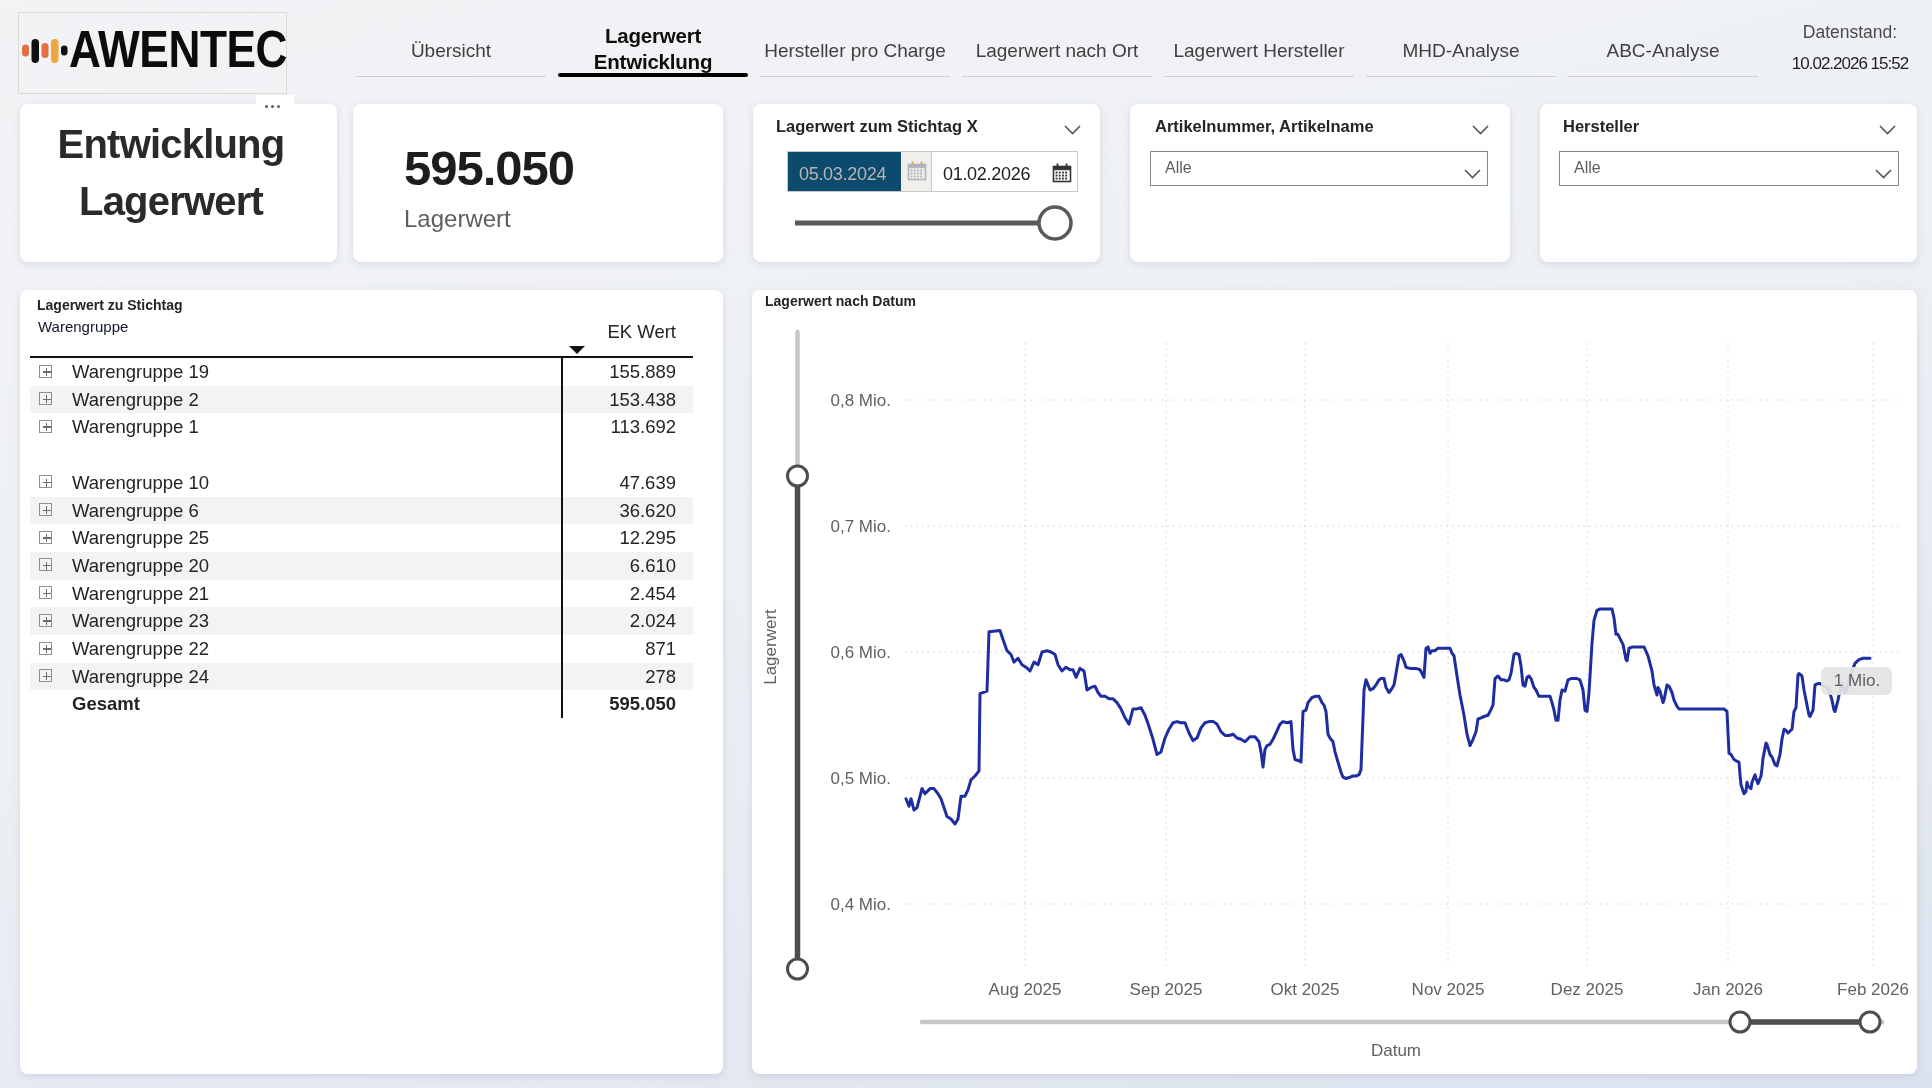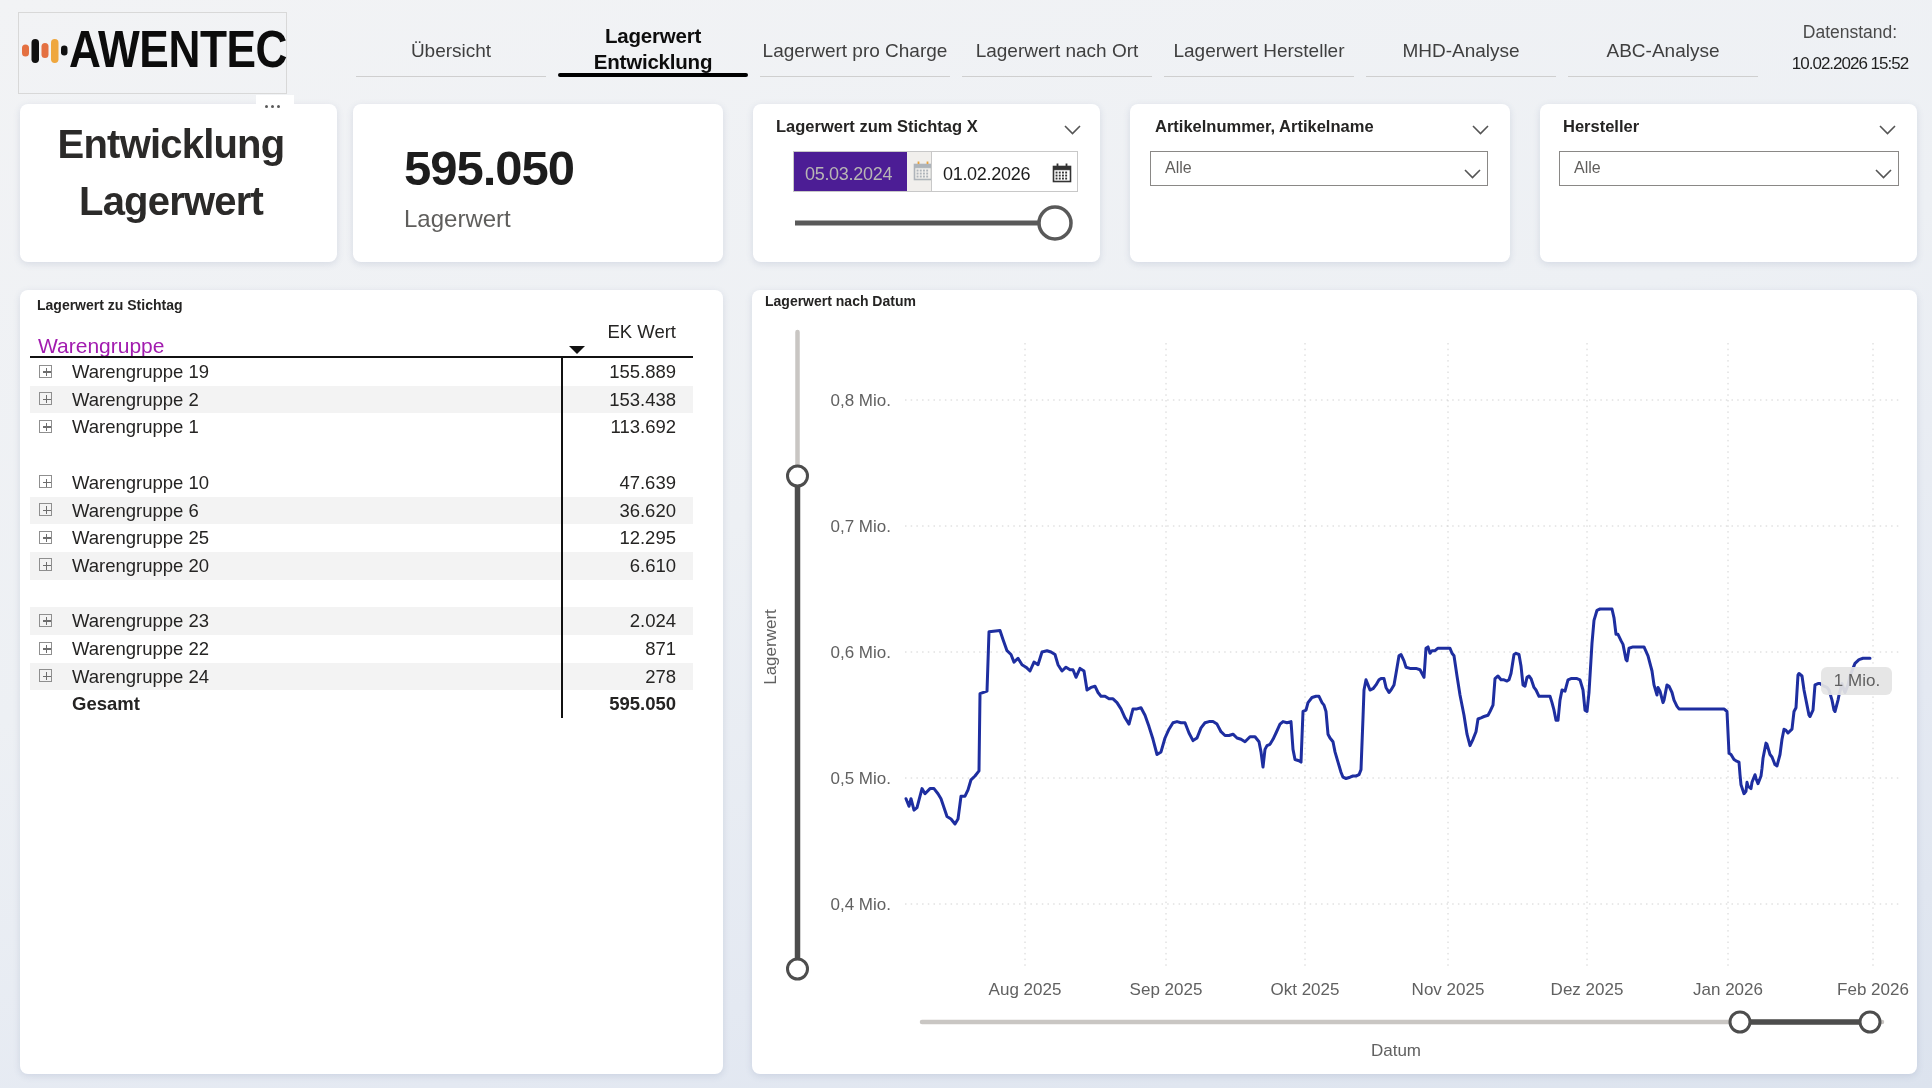--- a/index.html
+++ b/index.html
@@ -49,21 +49,21 @@
 <div style="position:absolute;left:271px;top:105px;width:3px;height:3px;border-radius:50%;background:#5a5a5a;z-index:10;"></div>
 <div style="position:absolute;left:277px;top:105px;width:3px;height:3px;border-radius:50%;background:#5a5a5a;z-index:10;"></div>
 
 <div class="tab" style="left:356px;">
     <div class="tlbl">Übersicht</div>
   </div>
 <div class="tab active" style="left:558px;">
     <div class="tlbl2">Lagerwert<br>Entwicklung</div>
   </div>
 <div class="tab" style="left:760px;">
-    <div class="tlbl">Lagerwert pro Charge</div>
+    <div class="tlbl">Hersteller pro Charge</div>
   </div>
 <div class="tab" style="left:962px;">
     <div class="tlbl">Lagerwert nach Ort</div>
   </div>
 <div class="tab" style="left:1164px;">
     <div class="tlbl">Lagerwert Hersteller</div>
   </div>
 <div class="tab" style="left:1366px;">
     <div class="tlbl">MHD-Analyse</div>
   </div>
@@ -86,22 +86,22 @@
   <div style="position:absolute;left:51px;top:38px;font-size:49px;letter-spacing:-1px;font-weight:bold;
     color:#1d1d1d;line-height:52px;">595.050</div>
   <div style="position:absolute;left:51px;top:101px;font-size:24px;color:#5f5e5c;">Lagerwert</div>
 </div>
 
 <div class="card" style="left:753px;top:104px;width:347px;height:158px;">
   <div class="ttl" style="left:23px;top:13px;font-size:16.5px;">Lagerwert zum Stichtag X</div>
   <div style="position:absolute;right:19px;top:17px;"><svg width="17" height="10" viewBox="0 0 17 10">
         <path d="M1 1 L8.5 8.5 L16 1" fill="none" stroke="#555" stroke-width="1.6"></path>
       </svg></div>
-  <div style="position:absolute;left:40px;top:47px;width:146px;height:41px;
-    border:1px solid #c8c8c8;background:#4c1d95;text-align:center;">
+  <div style="position:absolute;left:34px;top:47px;width:146px;height:41px;
+    border:1px solid #c8c8c8;background:#0c4a6e;text-align:center;">
     <div style="position:absolute;left:11px;top:12px;font-size:18px;letter-spacing:-0.3px;color:#b8b6b4;">05.03.2024</div>
     <div style="position:absolute;right:0;top:0;width:31px;height:39px;background:#f1efec;">
       <div style="position:absolute;left:5px;top:8px;"><svg width="22" height="22" viewBox="0 0 22 22">
             <rect x="2.5" y="4.5" width="17" height="15" fill="none" stroke="#aeb4ba" stroke-width="1.6"></rect>
             <rect x="2.5" y="4.5" width="17" height="3.2" fill="#aeb4ba" stroke="#aeb4ba" stroke-width="1"></rect>
             <line x1="6.5" y1="1.5" x2="6.5" y2="4" stroke="#e8a33d" stroke-width="1.8"></line>
             <line x1="15.5" y1="1.5" x2="15.5" y2="4" stroke="#e8a33d" stroke-width="1.8"></line>
             <rect x="4.6" y="9.6" width="1.9" height="1.9" fill="#aeb4ba"></rect>
             <rect x="7.8" y="9.6" width="1.9" height="1.9" fill="#aeb4ba"></rect>
             <rect x="11.0" y="9.6" width="1.9" height="1.9" fill="#aeb4ba"></rect>
@@ -166,21 +166,21 @@
   <div class="dd" style="left:19px;top:47px;width:340px;">
     <div class="txt">Alle</div>
     <div style="position:absolute;right:6px;top:13px;"><svg width="17" height="10" viewBox="0 0 17 10">
           <path d="M1 1 L8.5 8.5 L16 1" fill="none" stroke="#555" stroke-width="1.6"></path>
         </svg></div>
   </div>
 </div>
 
 <div class="card" style="left:20px;top:290px;width:703px;height:784px;">
   <div class="ttl" style="left:17px;top:7px;">Lagerwert zu Stichtag</div>
-  <div style="position:absolute;left:18px;top:44px;font-size:21px;color:#a21caf;">Warengruppe</div>
+  <div style="position:absolute;left:18px;top:28px;font-size:15px;color:#0f172a;">Warengruppe</div>
   <div style="position:absolute;right:47px;top:31px;font-size:18.5px;color:#252423;">EK Wert</div>
   <div style="position:absolute;left:549px;top:56px;width:0;height:0;
     border-left:8px solid transparent;border-right:8px solid transparent;
     border-top:8px solid #111;"></div>
   <div style="position:absolute;left:10px;top:66px;width:663px;height:2px;background:#111;"></div>
   <div style="position:absolute;left:541px;top:67px;width:1.6px;height:361px;background:#111;z-index:5;"></div>
 <div class="trow" style="top:68.0px;">
       <span class="plus"></span>
       <span class="tname">Warengruppe 19</span>
       <span class="tval">155.889</span>
@@ -207,20 +207,25 @@
     </div>
 <div class="trow" style="top:234.2px;">
       <span class="plus"></span>
       <span class="tname">Warengruppe 25</span>
       <span class="tval">12.295</span>
     </div>
 <div class="trow" style="top:261.9px;background:#f3f3f3;">
       <span class="plus"></span>
       <span class="tname">Warengruppe 20</span>
       <span class="tval">6.610</span>
+    </div>
+<div class="trow" style="top:289.6px;">
+      <span class="plus"></span>
+      <span class="tname">Warengruppe 21</span>
+      <span class="tval">2.454</span>
     </div>
 <div class="trow" style="top:317.3px;background:#f3f3f3;">
       <span class="plus"></span>
       <span class="tname">Warengruppe 23</span>
       <span class="tval">2.024</span>
     </div>
 <div class="trow" style="top:345.0px;">
       <span class="plus"></span>
       <span class="tname">Warengruppe 22</span>
       <span class="tval">871</span>

